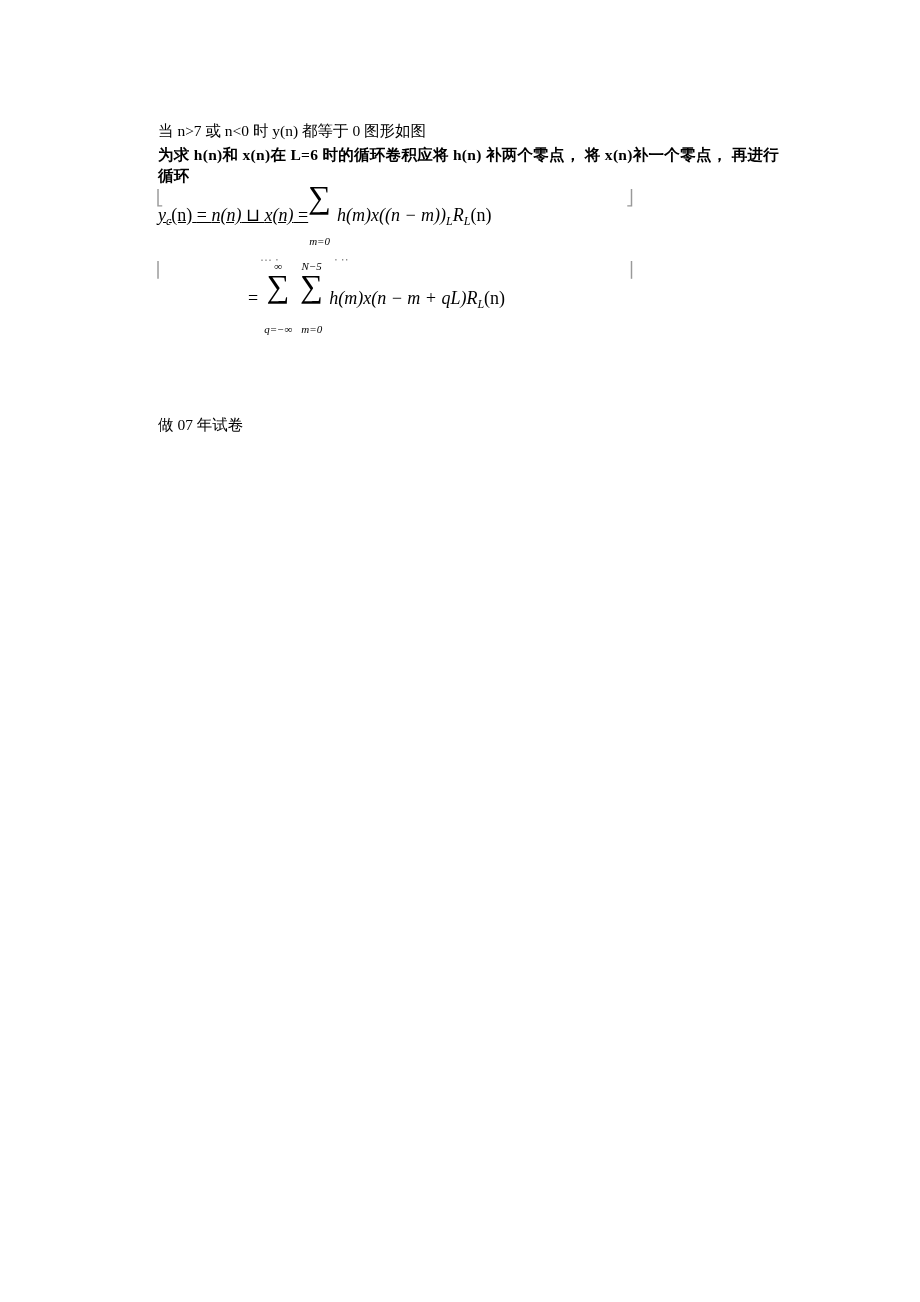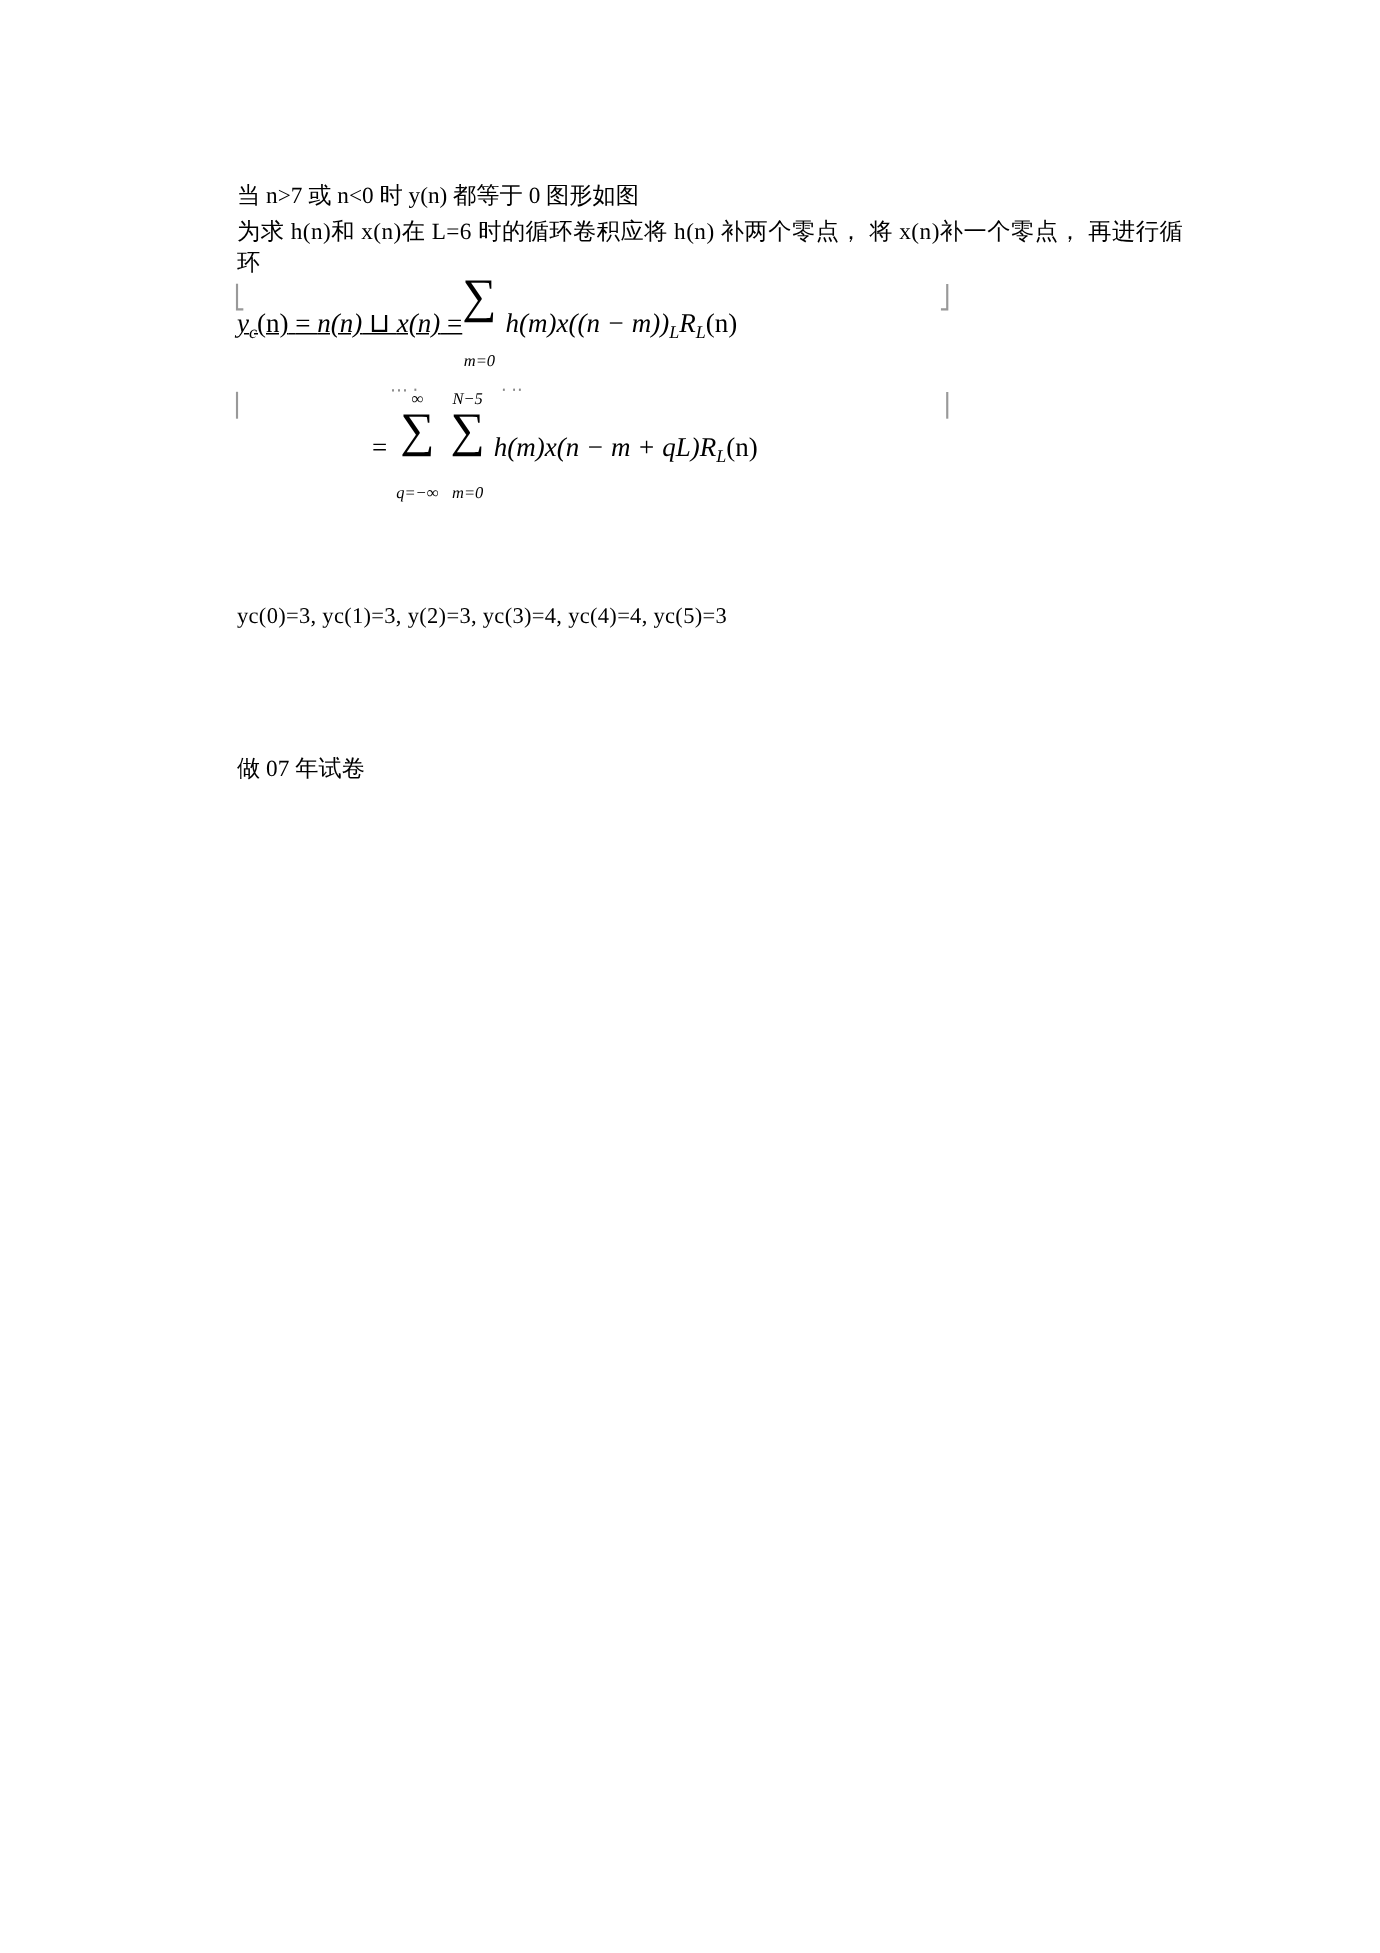--- a/index.html
+++ b/index.html
@@ -25,20 +25,21 @@
     .line1 {
       font-size: 15.5px;
       line-height: 1.4;
       margin-bottom: 2px;
     }
     .line2 {
       font-size: 15.5px;
       line-height: 1.4;
       margin-bottom: 2px;
       letter-spacing: 0.3px;
+      font-weight: bold;
     }
     .line3 {
       font-size: 15.5px;
       line-height: 1.4;
       margin-bottom: 2px;
     }
     .formula-block-1 {
       margin-top: -2px;
       margin-bottom: 0;
     }
@@ -163,17 +164,16 @@
         <span class="sigma-mid">∑</span>
         <span class="sigma-bot">m=0</span>
       </span>
       <span style="font-size:18px;">
         <span class="timesit">h(m)x(n − m + qL)R</span><span class="timesit" style="font-size:12px; position:relative; top:4px;">L</span><span class="times">(n)</span>
       </span>
       <span class="vdash-right" style="left:468px; top:-2px;">⎥</span>
     </div>
   </div>
 
-  <div class="line4">yc(0)=3, yc(1)=3, y(2)=3, yc(3)=4, yc(4)=4, yc(5)=3</div>
 
   <div class="line5">做 07 年试卷</div>
 
 </div>
 
 </body></html>

